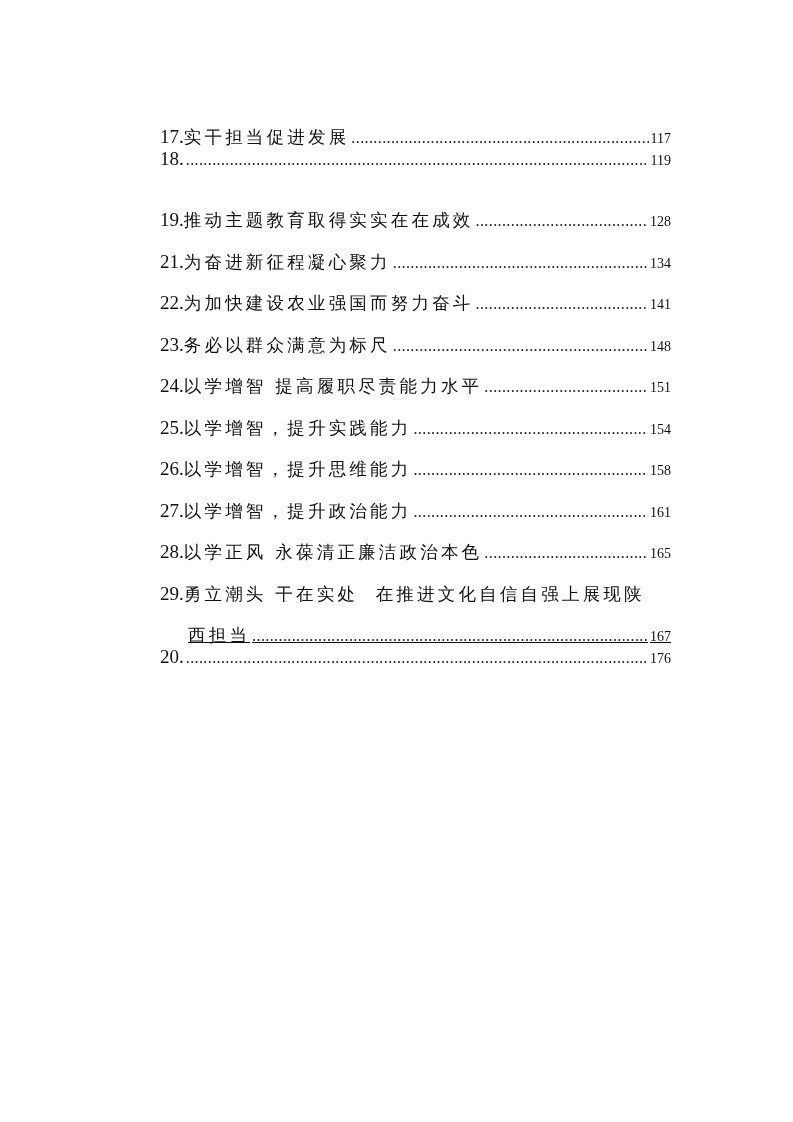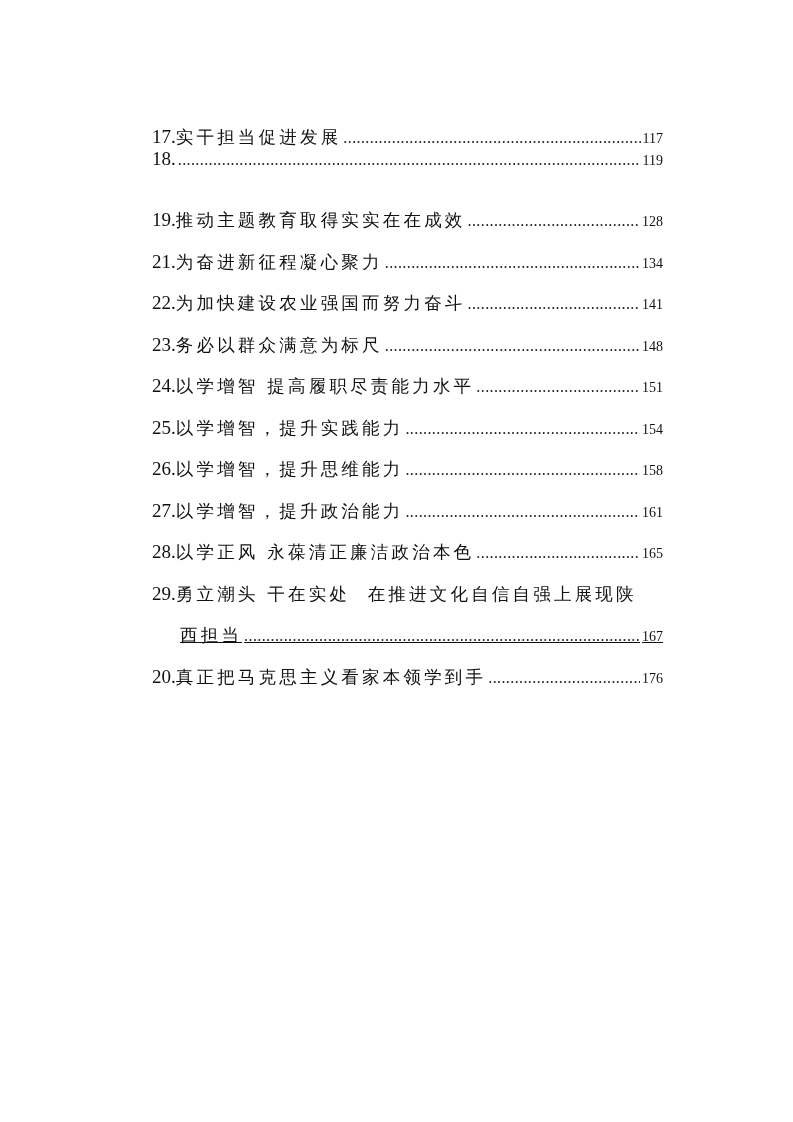--- a/index.html
+++ b/index.html
@@ -10,21 +10,21 @@
     body {
       width: 793px;
       height: 1122px;
       position: relative;
       overflow: hidden;
       font-family: "DejaVu Serif", "Liberation Serif", serif;
       color: #111111;
     }
     .toc {
       position: absolute;
-      left: 152px;
+      left: 160px;
       top: 103px;
       width: 511px;
     }
     .toc-line {
       display: flex;
       align-items: baseline;
       height: 41.5px;
       line-height: 28px;
       font-size: 17.5px;
       white-space: nowrap;
@@ -149,18 +149,17 @@
     <span class="title" style="white-space: pre;">勇立潮头 干在实处  在推进文化自信自强上展现陕</span>
   </div>
   <div class="toc-line cont">
     <span class="title">西担当</span>
     <span class="leader"></span>
     <span class="page">167</span>
   </div>
 
   <div class="toc-line">
     <span class="num">20.</span>
-    <span class="title">真正把马克思主义看家本领学到手</span>
     <span class="leader"></span>
     <span class="page">176</span>
   </div>
 
 </div>
 
 </body></html>

